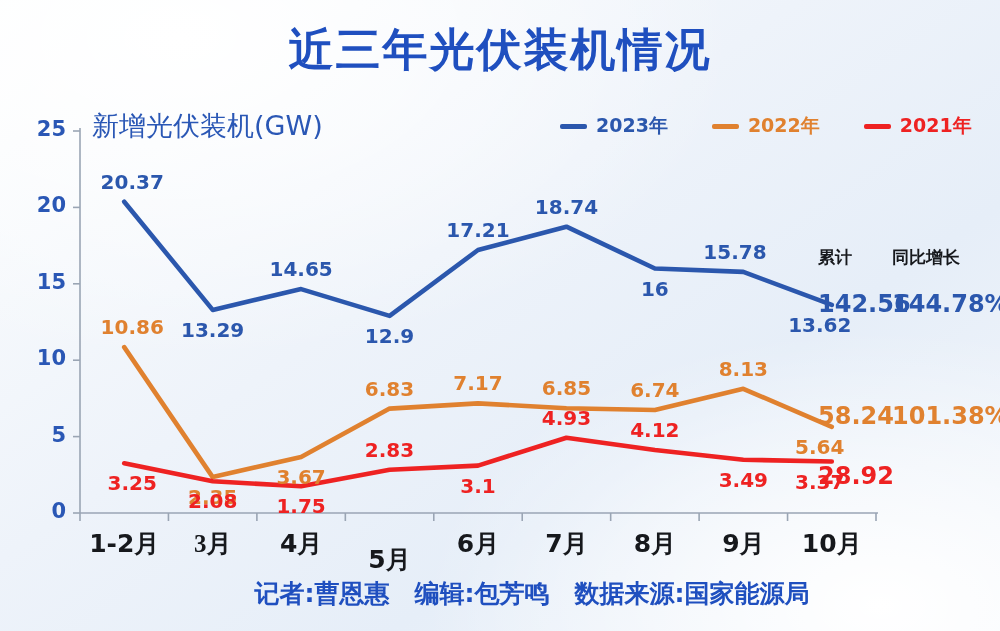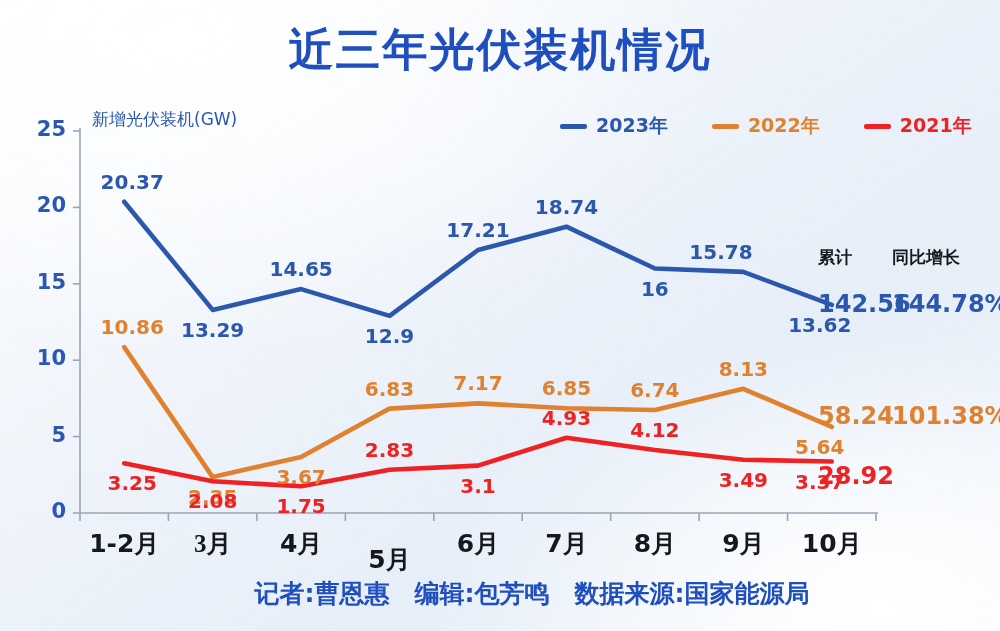--- a/index.html
+++ b/index.html
@@ -36,21 +36,21 @@
     letter-spacing: 2px;
     font-family: "DejaVu Sans", "Liberation Sans", sans-serif;
     white-space: nowrap;
   }
 
   
   #y-axis-caption {
     position: absolute;
     left: 92px;
     top: 108px;
-    font-size: 17px;
+    font-size: 27px;
     color: #2a57b5;
     font-family: "DejaVu Sans", "Liberation Sans", sans-serif;
     white-space: nowrap;
   }
 
   
   #legend {
     position: absolute;
     left: 560px;
     top: 113px;
@@ -221,21 +221,21 @@
       <div class="x-tick-label" style="width: 88.4444px; left: 610.667px; top: 527px;">8月</div>
       <div class="x-tick-label" style="width: 88.4444px; left: 699.111px; top: 527px;">9月</div>
       <div class="x-tick-label" style="width: 88.4444px; left: 787.556px; top: 527px;">10月</div>
       <div class="point-label" style="color: rgb(43, 87, 173); width: 86px; left: 89.2222px; top: 169.746px;">20.37</div>
       <div class="point-label" style="color: rgb(43, 87, 173); width: 86px; left: 169.667px; top: 317.929px;">13.29</div>
       <div class="point-label" style="color: rgb(43, 87, 173); width: 86px; left: 258.111px; top: 257.148px;">14.65</div>
       <div class="point-label" style="color: rgb(43, 87, 173); width: 86px; left: 346.556px; top: 323.888px;">12.9</div>
       <div class="point-label" style="color: rgb(43, 87, 173); width: 86px; left: 435px; top: 218.031px;">17.21</div>
       <div class="point-label" style="color: rgb(43, 87, 173); width: 86px; left: 523.444px; top: 194.653px;">18.74</div>
       <div class="point-label" style="color: rgb(43, 87, 173); width: 86px; left: 611.889px; top: 276.52px;">16</div>
-      <div class="point-label" style="color: rgb(43, 87, 173); width: 86px; left: 678px; top: 239.882px;">15.78</div>
+      <div class="point-label" style="color: rgb(43, 87, 173); width: 86px; left: 692px; top: 239.882px;">15.78</div>
       <div class="point-label" style="color: rgb(43, 87, 173); width: 86px; left: 776.778px; top: 312.886px;">13.62</div>
       <div class="point-label" style="color: rgb(224, 129, 47); width: 86px; left: 89.2222px; top: 315.059px;">10.86</div>
       <div class="point-label" style="color: rgb(224, 129, 47); width: 86px; left: 169.667px; top: 485.092px;">2.35</div>
       <div class="point-label" style="color: rgb(224, 129, 47); width: 86px; left: 258.111px; top: 464.922px;">3.67</div>
       <div class="point-label" style="color: rgb(224, 129, 47); width: 86px; left: 346.556px; top: 376.638px;">6.83</div>
       <div class="point-label" style="color: rgb(224, 129, 47); width: 86px; left: 435px; top: 371.442px;">7.17</div>
       <div class="point-label" style="color: rgb(224, 129, 47); width: 86px; left: 523.444px; top: 376.332px;">6.85</div>
       <div class="point-label" style="color: rgb(224, 129, 47); width: 86px; left: 611.889px; top: 378.013px;">6.74</div>
       <div class="point-label" style="color: rgb(224, 129, 47); width: 86px; left: 700.333px; top: 356.774px;">8.13</div>
       <div class="point-label" style="color: rgb(224, 129, 47); width: 86px; left: 776.778px; top: 434.821px;">5.64</div>

